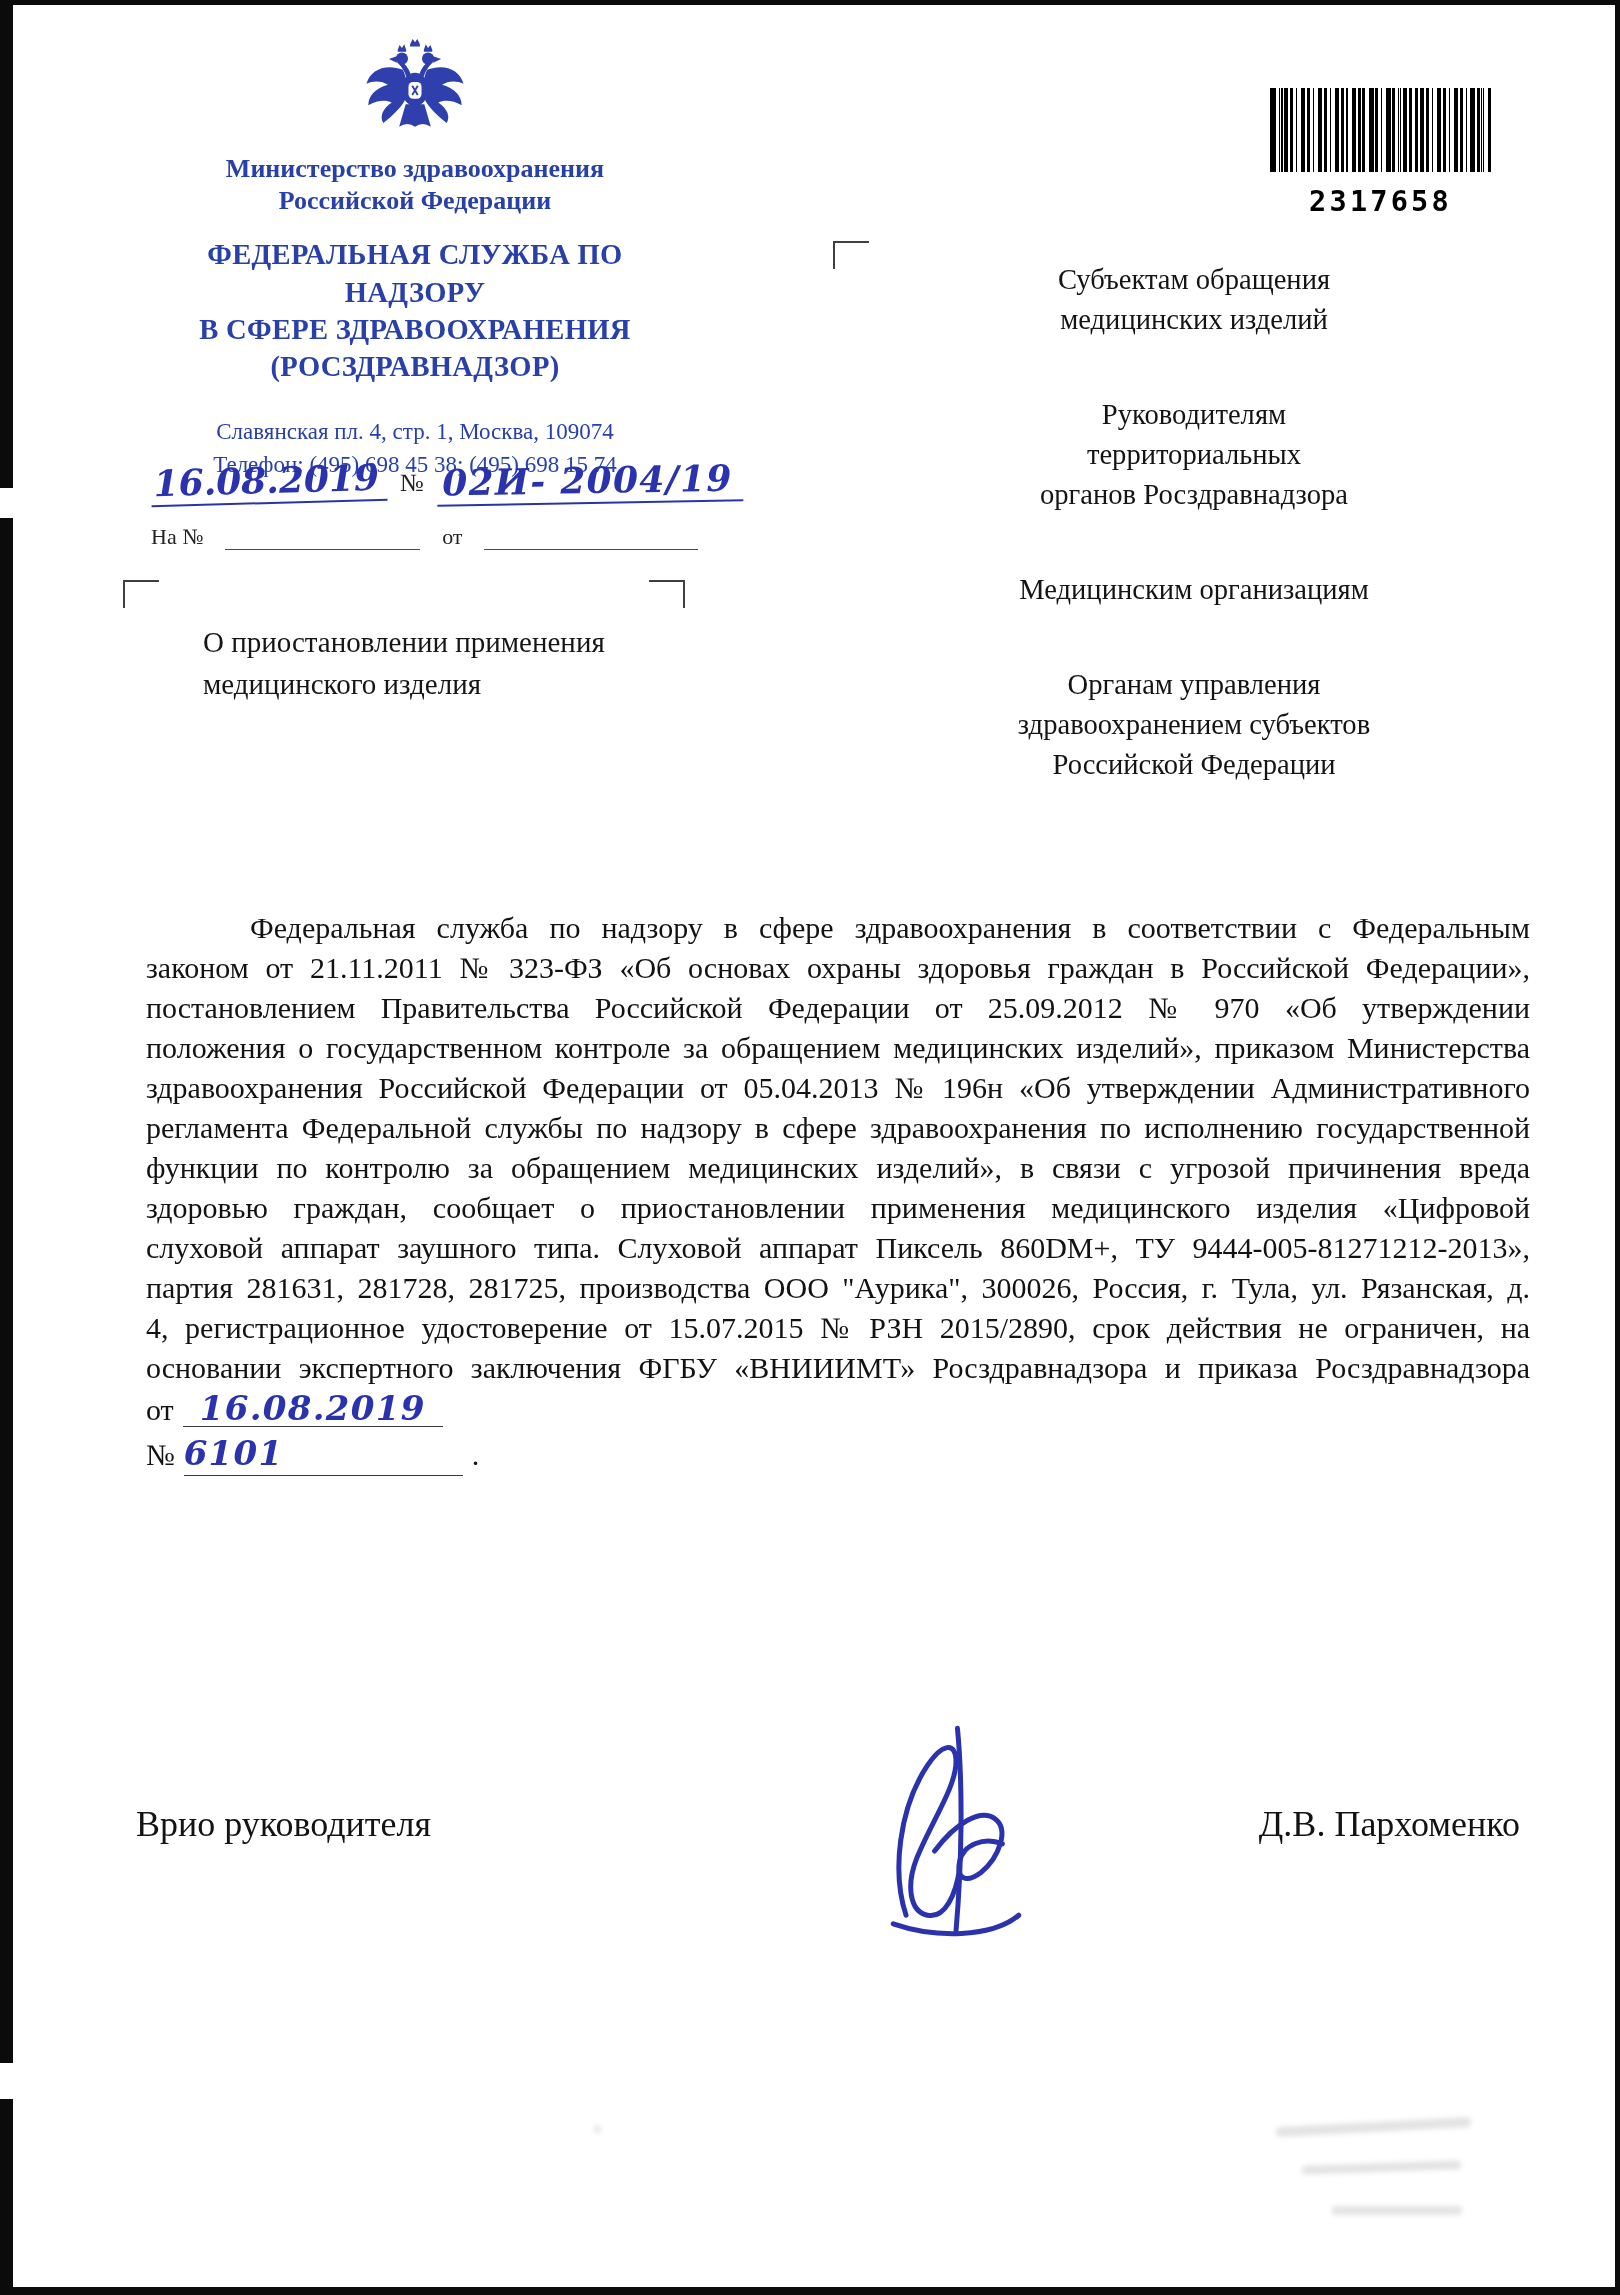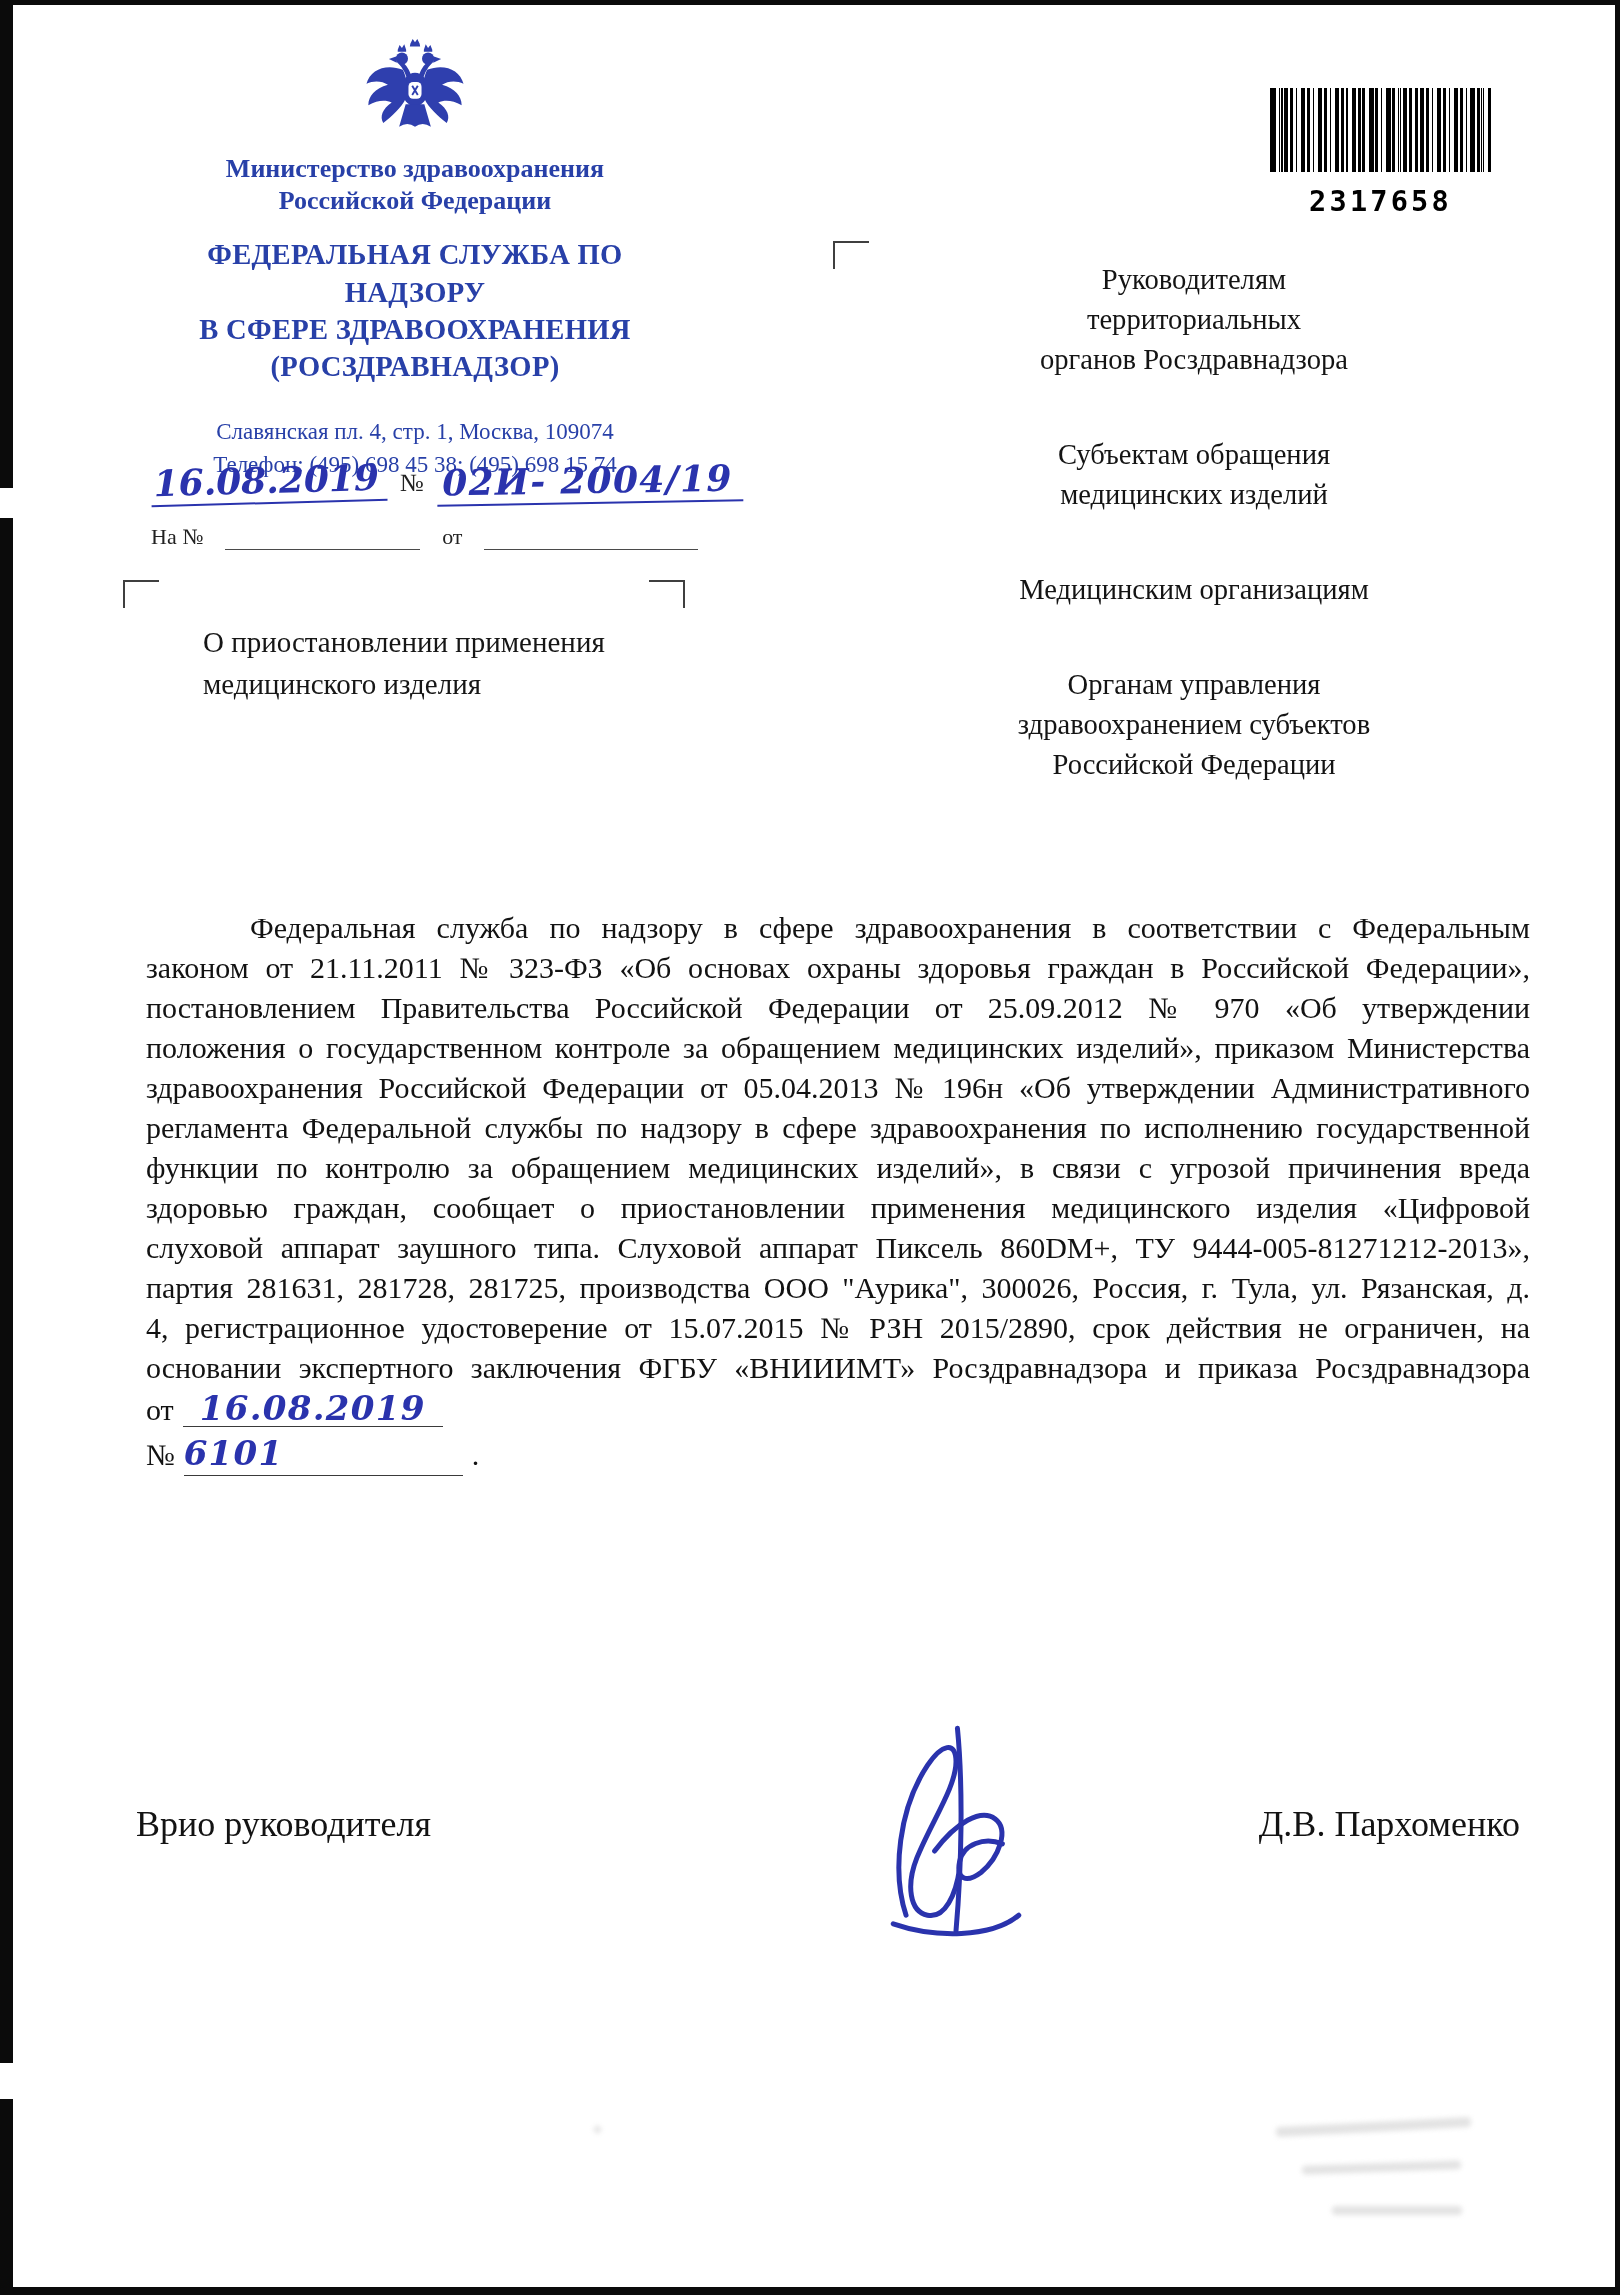--- a/index.html
+++ b/index.html
@@ -146,25 +146,25 @@
   </div>
 
   <div class="mark mark-recipients"></div>
   <div class="mark mark-subject-left"></div>
   <div class="mark mark-subject-right"></div>
 
   <div class="subject" style="white-space: pre-line;">О приостановлении применения
 медицинского изделия</div>
 
   <div class="recipients">
+    <div class="recipient" style="white-space: pre-line;">Субъектам обращения
+медицинских изделий</div>
     <div class="recipient" style="white-space: pre-line;">Руководителям
 территориальных
 органов Росздравнадзора</div>
-    <div class="recipient" style="white-space: pre-line;">Субъектам обращения
-медицинских изделий</div>
     <div class="recipient" style="white-space: pre-line;">Медицинским организациям</div>
     <div class="recipient" style="white-space: pre-line; margin-top: 11px;">Органам управления
 здравоохранением субъектов
 Российской Федерации</div>
   </div>
 
   <div class="body">
     <p><span>Федеральная служба по надзору в сфере здравоохранения в соответствии с Федеральным законом от 21.11.2011 № 323-ФЗ «Об основах охраны здоровья граждан в Российской Федерации», постановлением Правительства Российской Федерации от 25.09.2012 № 970 «Об утверждении положения о государственном контроле за обращением медицинских изделий», приказом Министерства здравоохранения Российской Федерации от 05.04.2013 № 196н «Об утверждении Административного регламента Федеральной службы по надзору в сфере здравоохранения по исполнению государственной функции по контролю за обращением медицинских изделий», в связи с угрозой причинения вреда здоровью граждан, сообщает о приостановлении применения медицинского изделия «Цифровой слуховой аппарат заушного типа. Слуховой аппарат Пиксель 860DM+, ТУ 9444-005-81271212-2013», партия 281631, 281728, 281725, производства ООО "Аурика", 300026, Россия, г. Тула, ул. Рязанская, д. 4, регистрационное удостоверение от 15.07.2015 № РЗН 2015/2890, срок действия не ограничен, на основании экспертного заключения ФГБУ «ВНИИИМТ» Росздравнадзора и приказа Росздравнадзора от</span><span class="u-blank"><span class="hw hw-body">16.08.2019</span></span></p>
     <div class="order-line">
       <span>№</span><span class="order-blank"><span class="hw hw-body">6101</span></span><span>.</span>

